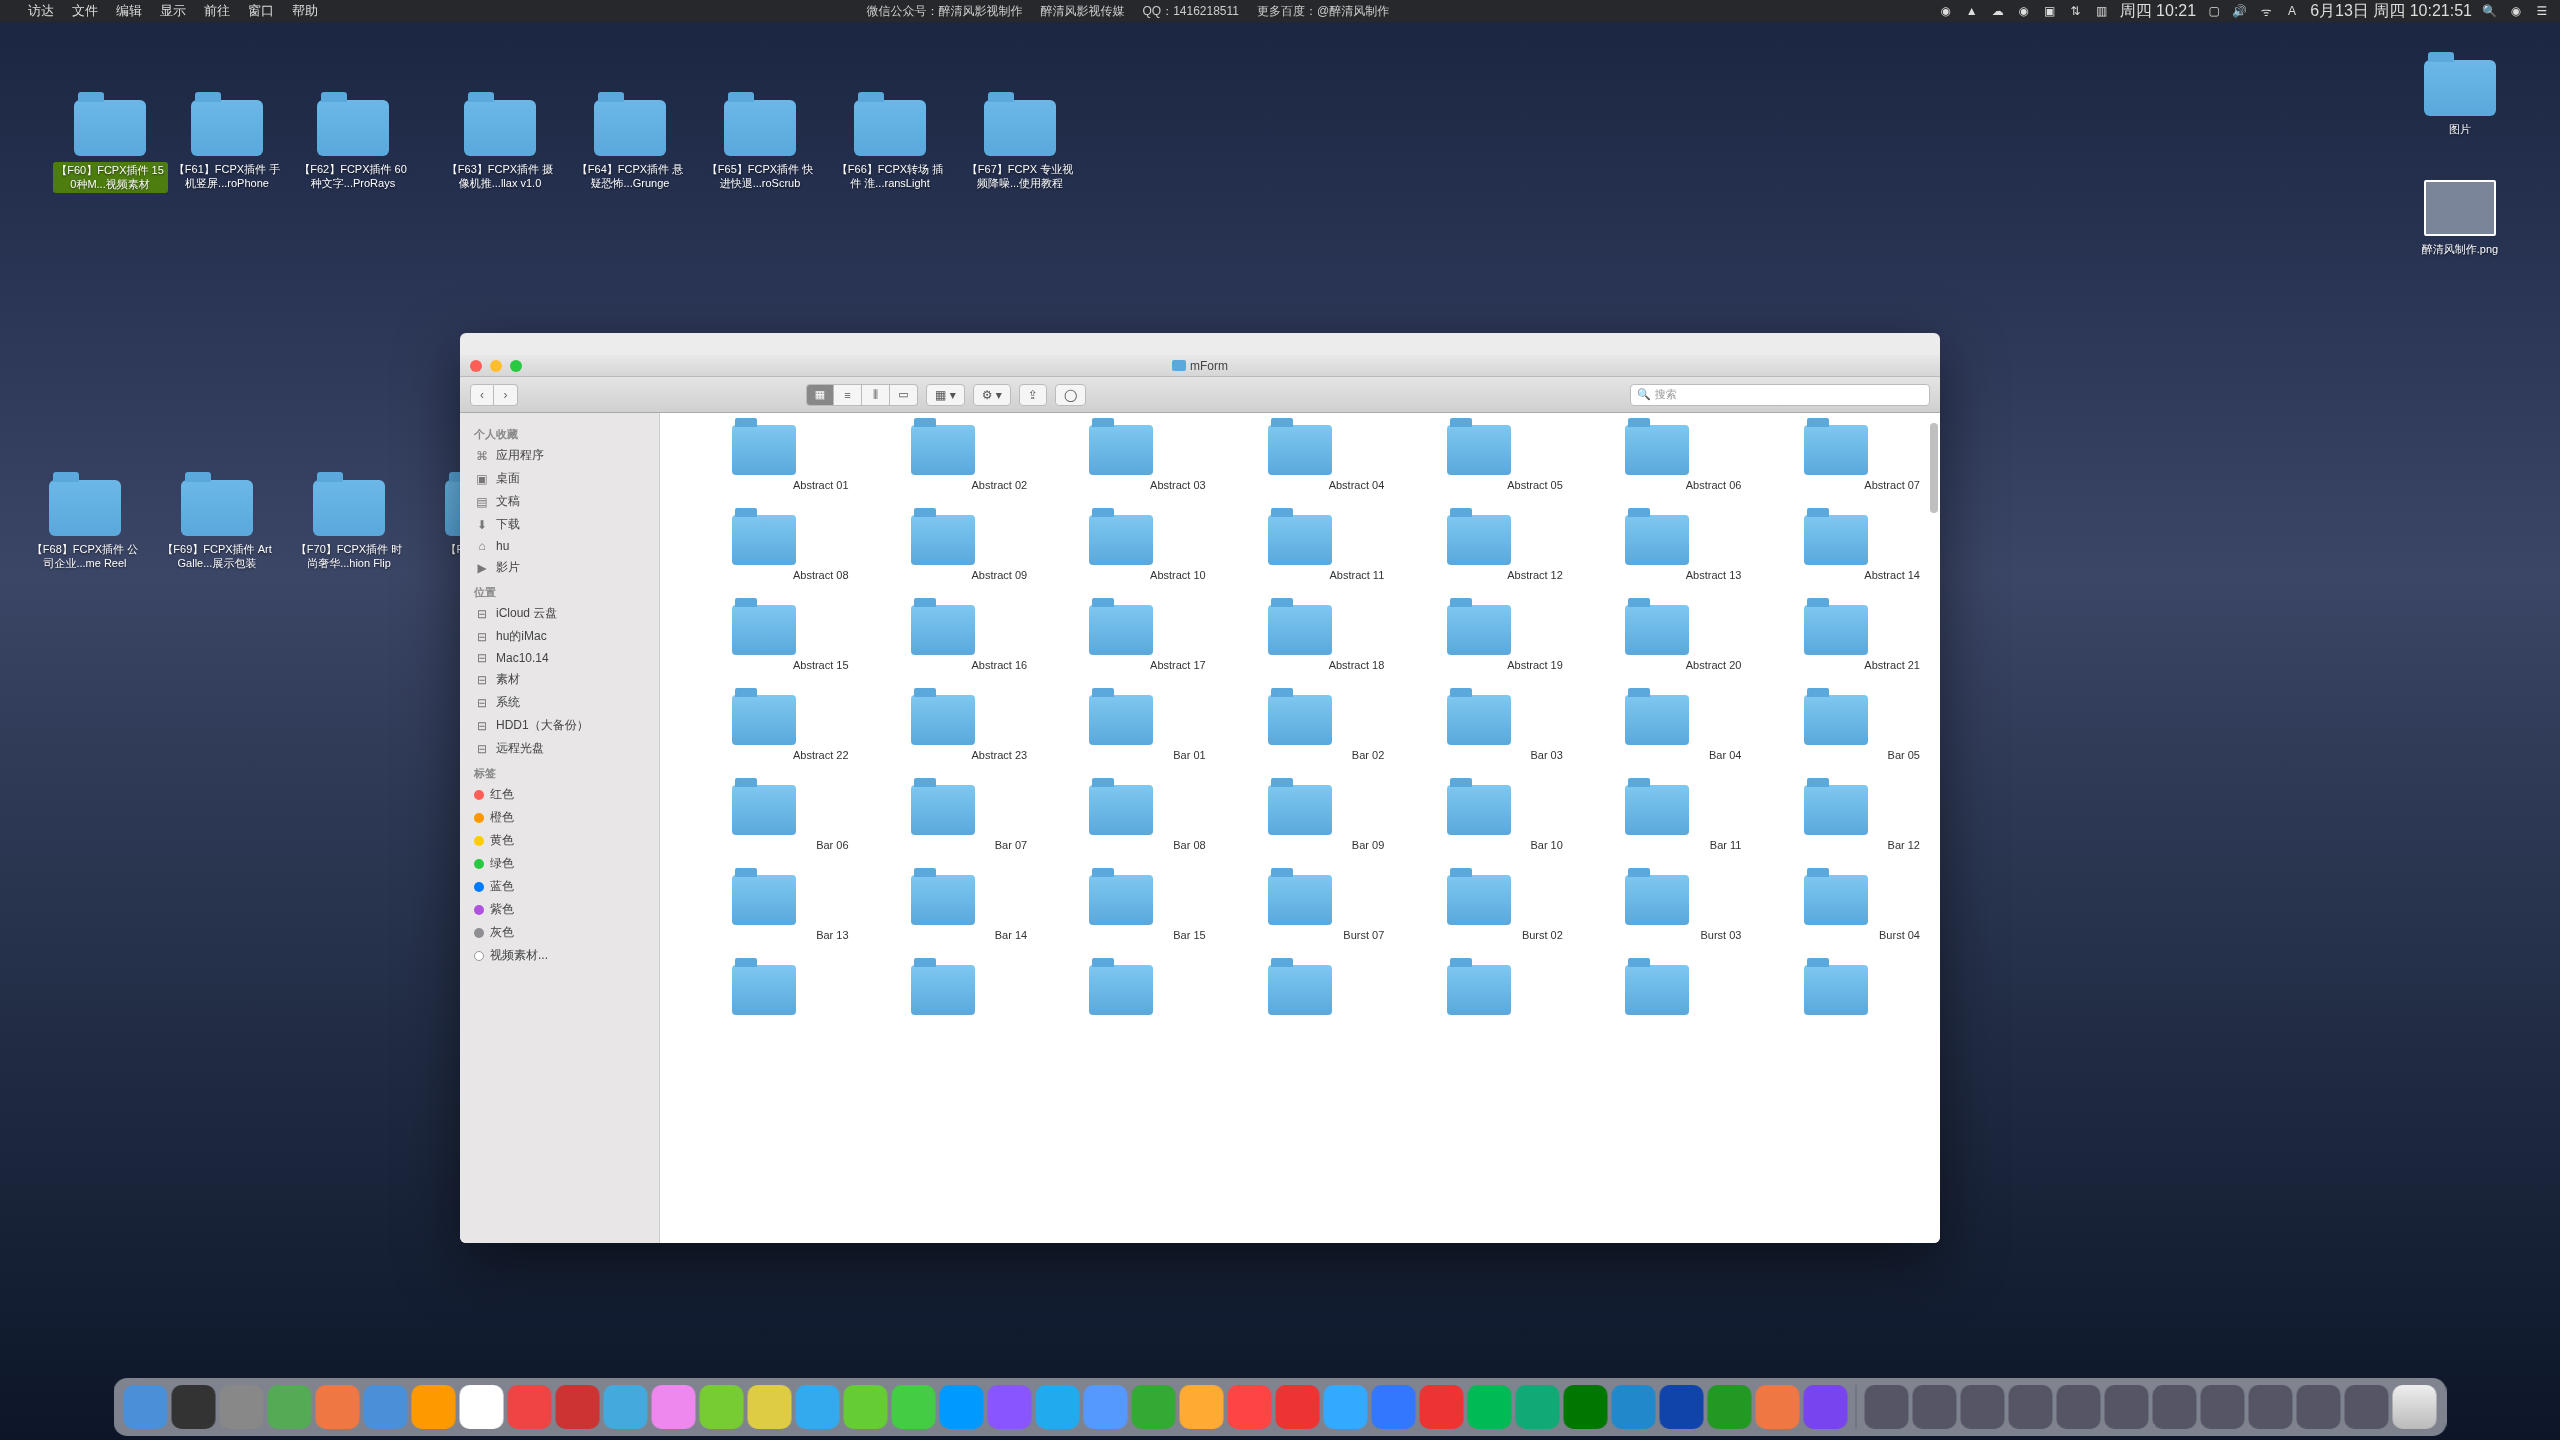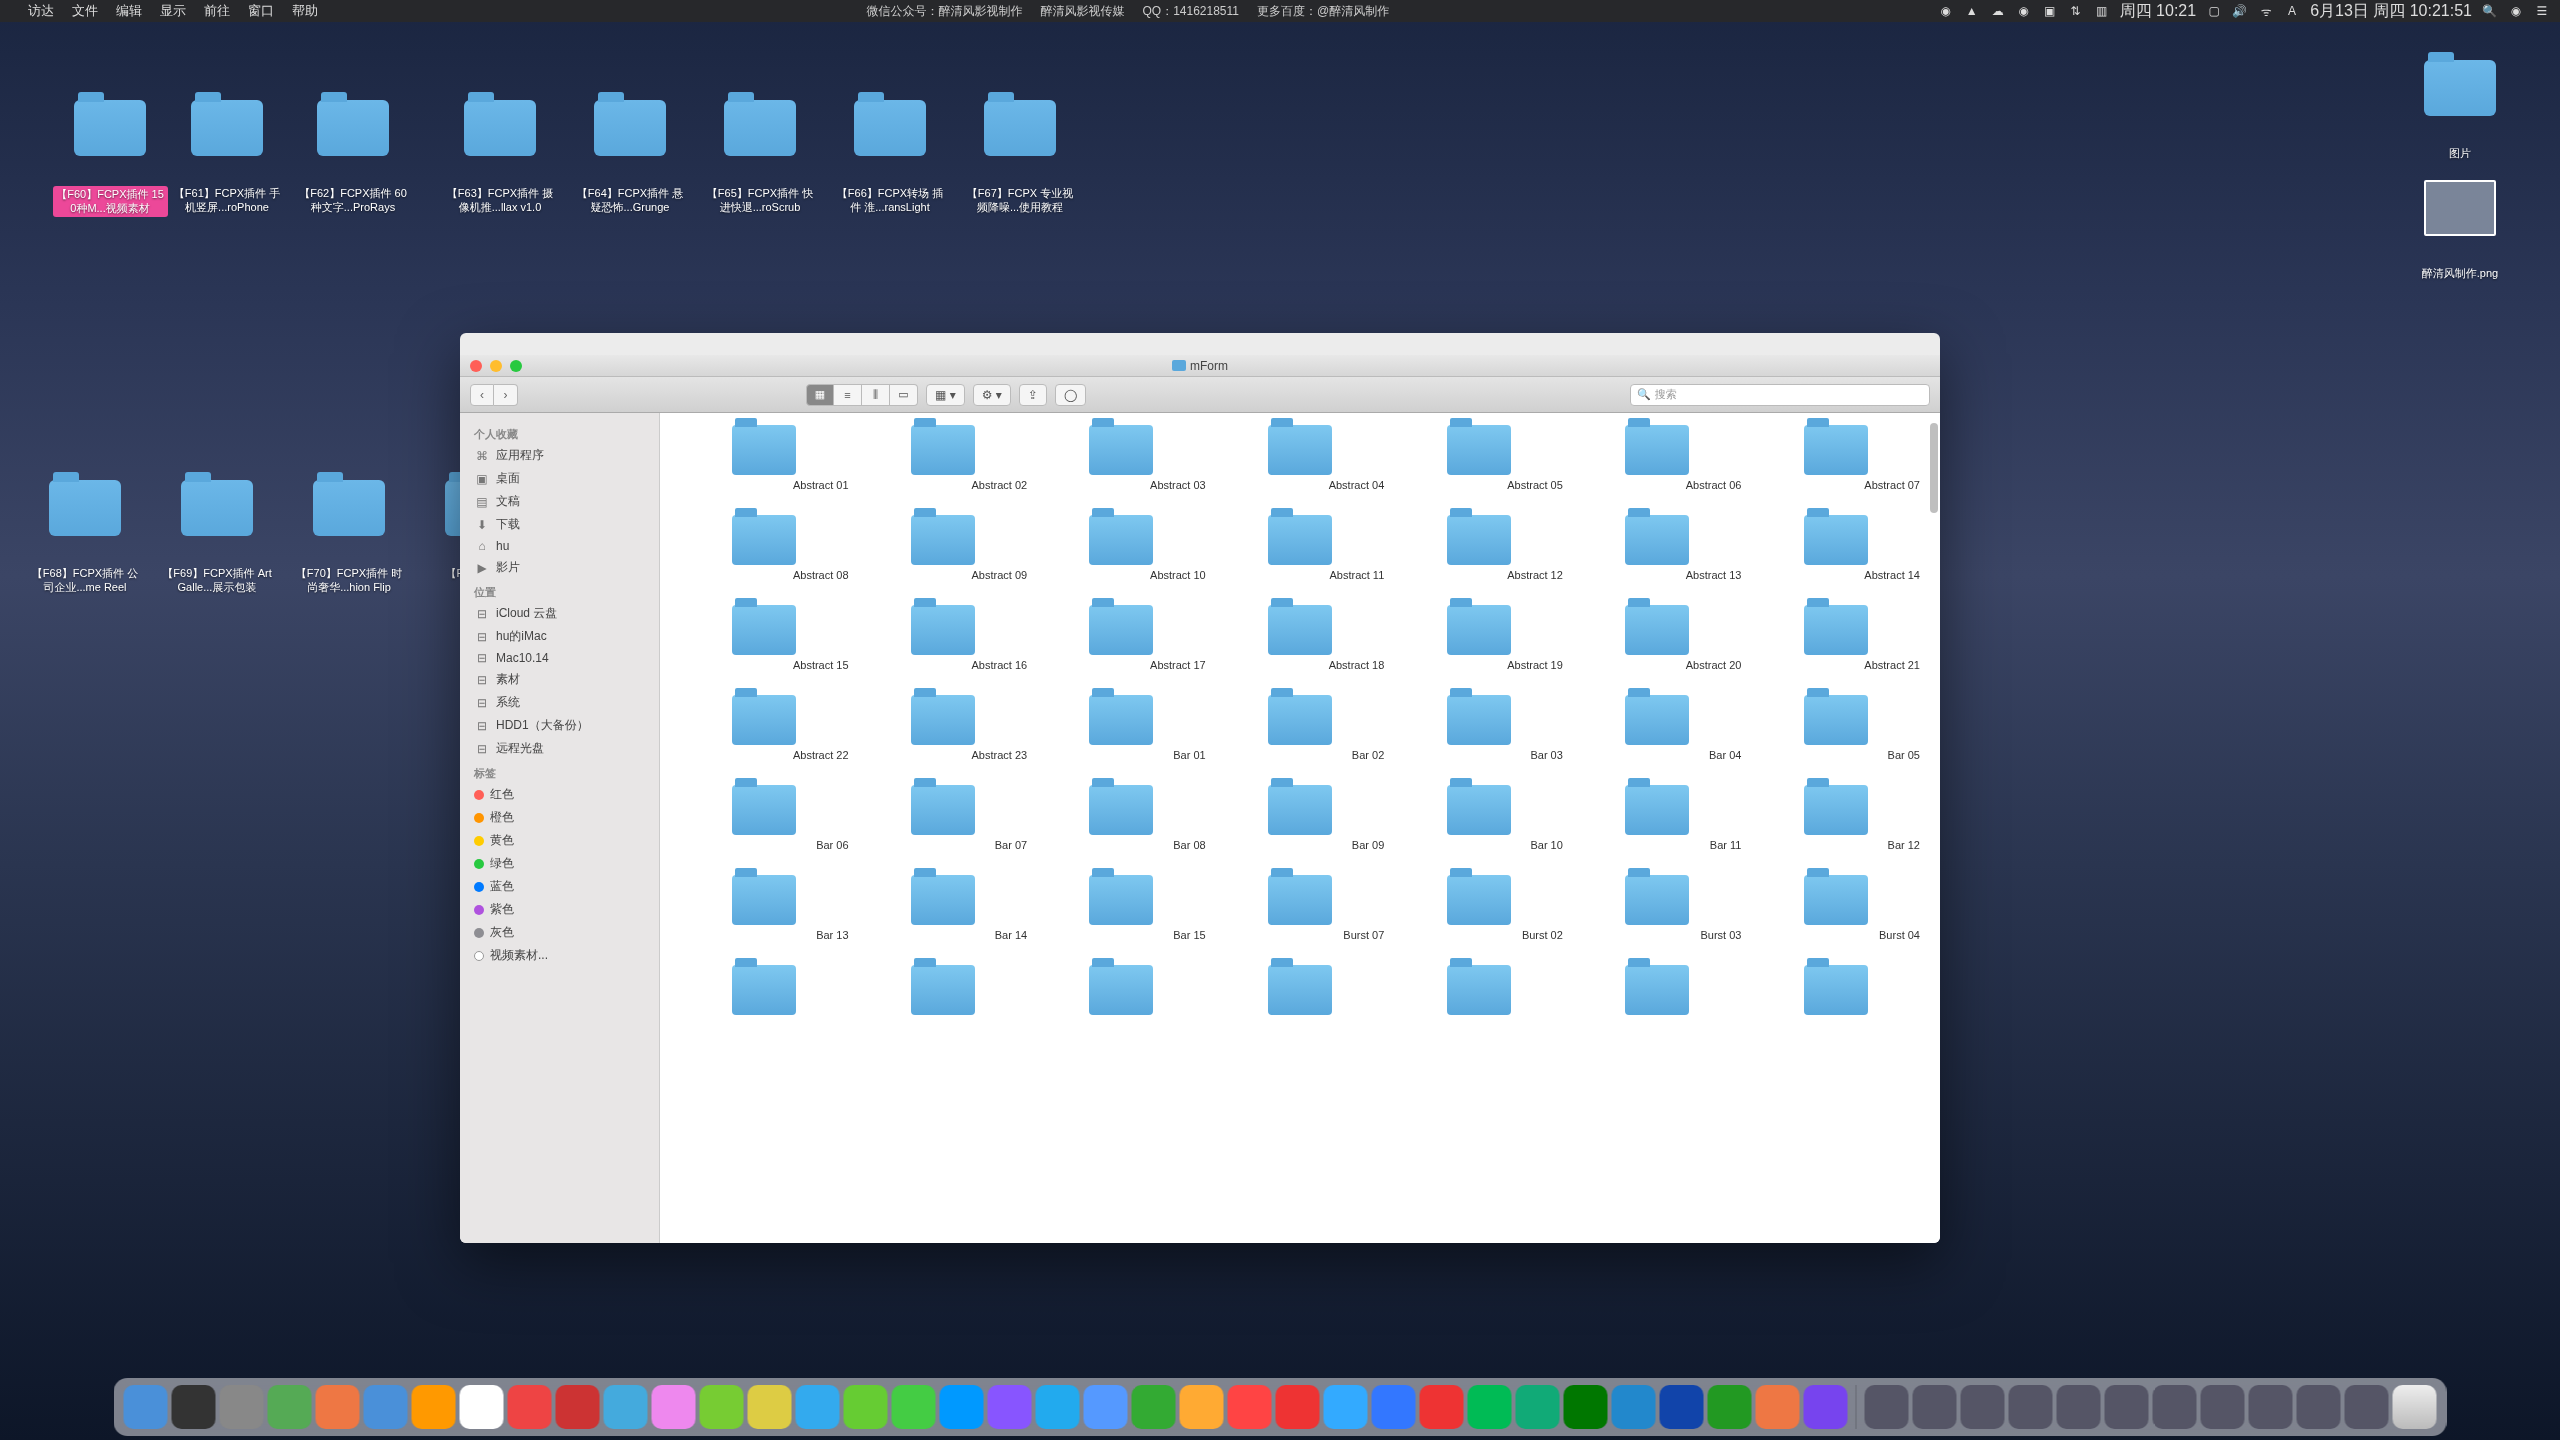--- a/index.html
+++ b/index.html
@@ -12,22 +12,22 @@
 .menubar-left .apple { font-size: 15px; }
 .menubar-center { display: flex; gap: 18px; font-size: 12px; color: #ccc; }
 .menubar-right { display: flex; align-items: center; gap: 10px; font-size: 12px; }
 .menubar-right .icon { width: 16px; height: 16px; display: inline-flex; align-items: center; justify-content: center; }
 .menubar-right .clock { font-size: 16px; }
 
 
 .desktop-icon { position: absolute; width: 120px; text-align: center; color: #fff; font-size: 11px; cursor: default; }
 .desktop-icon .folder-glyph { width: 72px; height: 56px; margin: 0 auto 6px; background: linear-gradient(180deg,#6bb7e8 0%,#5aa8dc 100%); border-radius: 6px; position: relative; }
 .desktop-icon .folder-glyph::before { content:""; position:absolute; top:-8px; left:4px; width:26px; height:10px; background:#5aa8dc; border-radius:3px 3px 0 0; }
-.desktop-icon.selected .label { background: #ec4899; border-radius: 3px; padding: 1px 3px; }
-.desktop-icon .label { display: inline-block; text-shadow: 0 1px 2px rgba(0,0,0,0.6); line-height: 1.3; max-width: 115px; word-break: break-all; margin-top: 24px; }
+.desktop-icon.selected .label { background: #4d7c0f; border-radius: 3px; padding: 1px 3px; }
+.desktop-icon .label { display: inline-block; text-shadow: 0 1px 2px rgba(0,0,0,0.6); line-height: 1.3; max-width: 115px; word-break: break-all; }
 .desktop-icon.image .thumb { width:72px; height:56px; margin:0 auto 6px; background:#7a8599; border:2px solid #fff; border-radius:2px; }
 
 
 .finder { position: absolute; background: #ececec; border-radius: 6px; box-shadow: 0 20px 60px rgba(0,0,0,0.5); overflow: hidden; display: flex; flex-direction: column; }
 .titlebar { height: 22px; background: linear-gradient(#e8e8e8,#d6d6d6); display:flex; align-items:center; position:relative; border-bottom:1px solid #bbb;margin-top:22px;}
 .traffic { display:flex; gap:8px; padding-left:10px; }
 .traffic span { width:12px; height:12px; border-radius:50%; }
 .tl-close{background:#ff5f57;} .tl-min{background:#ffbd2e;} .tl-max{background:#28c940;}
 .titlebar .title { position:absolute; left:50%; transform:translateX(-50%); font-size:12px; color:#444; display:flex; align-items:center; gap:4px;}
 .titlebar .title .mini-folder{width:14px;height:11px;background:#5aa8dc;border-radius:2px;display:inline-block;}

